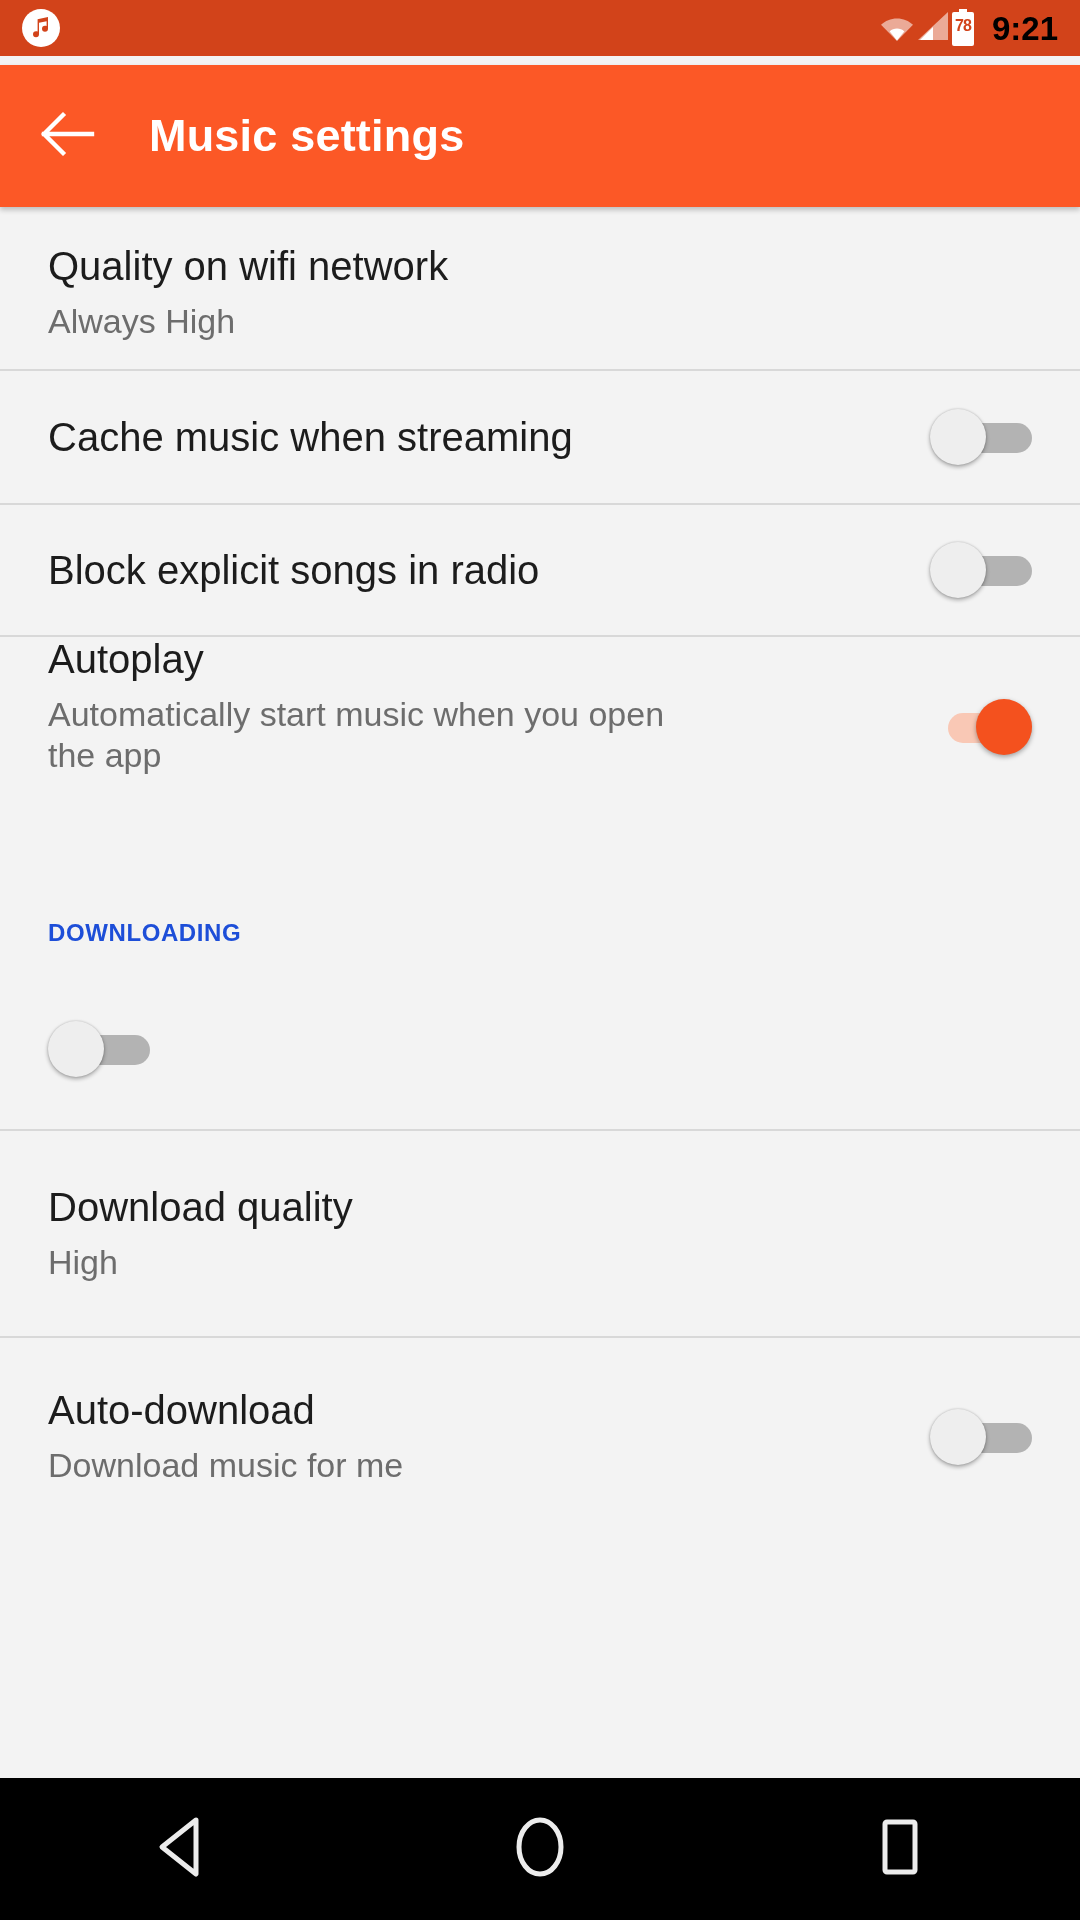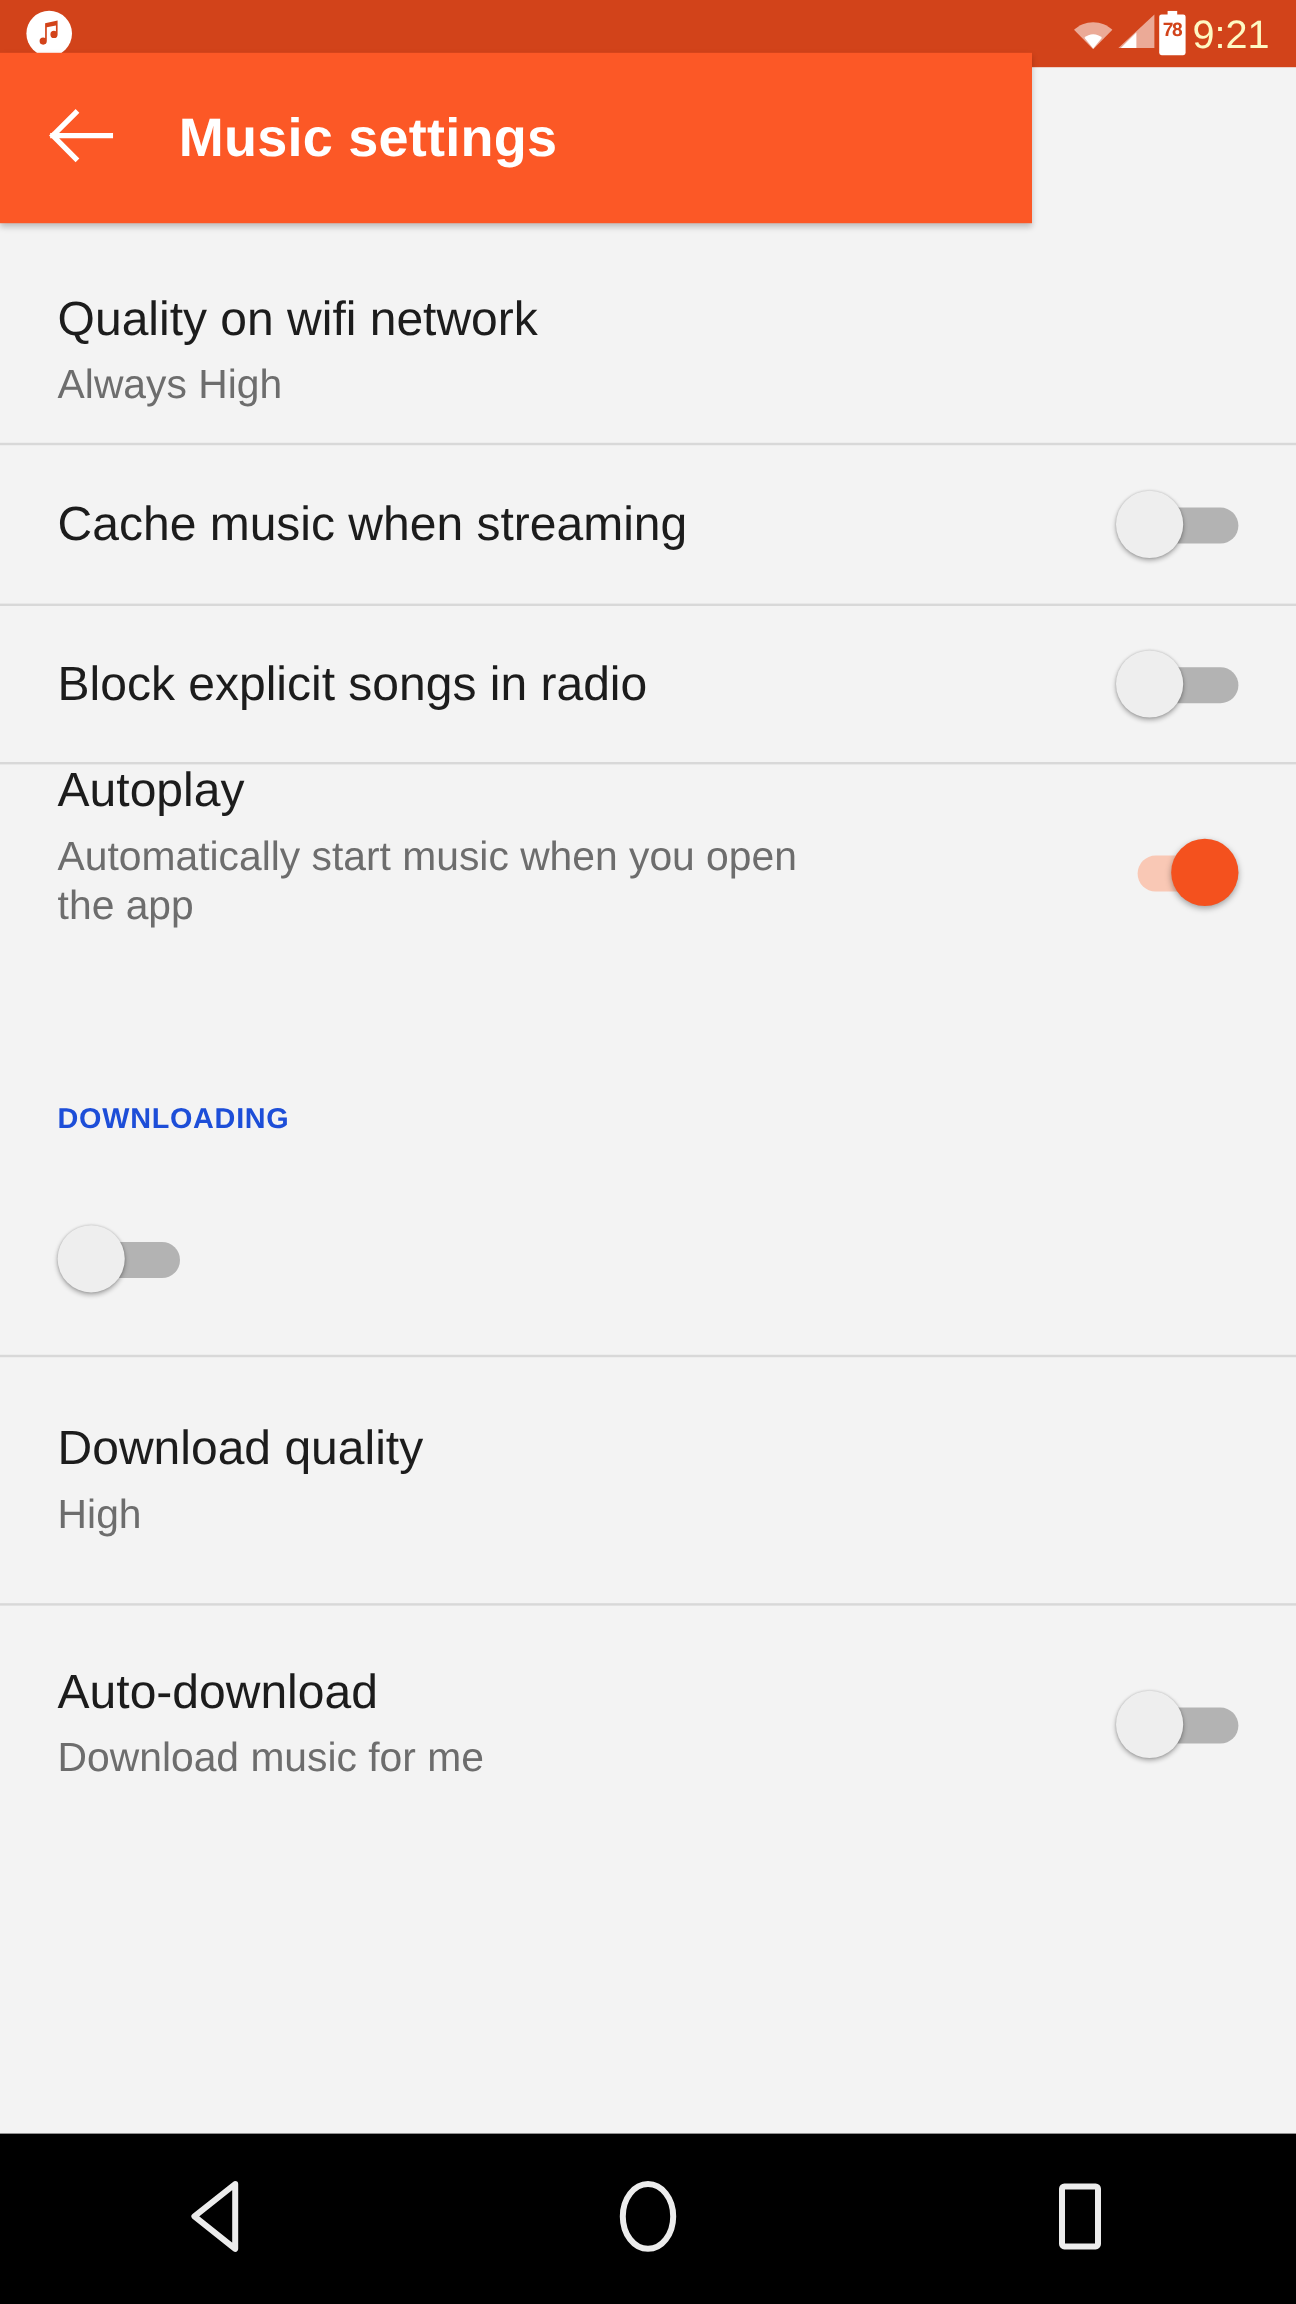--- a/index.html
+++ b/index.html
@@ -43,45 +43,45 @@
   }
   .app-note-icon {
     width: 38px; height: 38px;
     border-radius: 50%;
     background: #ffffff;
     position: relative;
     display: block;
   }
   .app-note-icon svg { position: absolute; left: 8px; top: 7px; }
   .status-time {
-    color: #fef9c3;
+    color: #000000;
     font-size: 33px;
-    font-weight: normal;
+    font-weight: bold;
     letter-spacing: 0px;
     line-height: 1;
-    margin-left: 4px;
+    margin-left: 16px;
   }
   .battery-wrap { position: relative; width: 26px; height: 38px; }
   .battery-num {
     position: absolute;
     left: 0; right: 0;
     top: 9px;
     text-align: center;
     font-size: 16px;
     color: #d2431a;
     font-weight: bold;
     line-height: 1;
     letter-spacing: -1px;
   }
 
   
   #app-bar {
     position: absolute;
-    left: 0; top: 44px;
-    width: 860px;
+    left: 0; top: 65px;
+    width: 1080px;
     height: 142px;
     background: #fc5826;
     display: flex;
     align-items: center;
     box-shadow: 0 3px 5px rgba(0,0,0,0.22);
     z-index: 5;
   }
   #back-button {
     width: 96px; height: 96px;
     margin-left: 20px;

